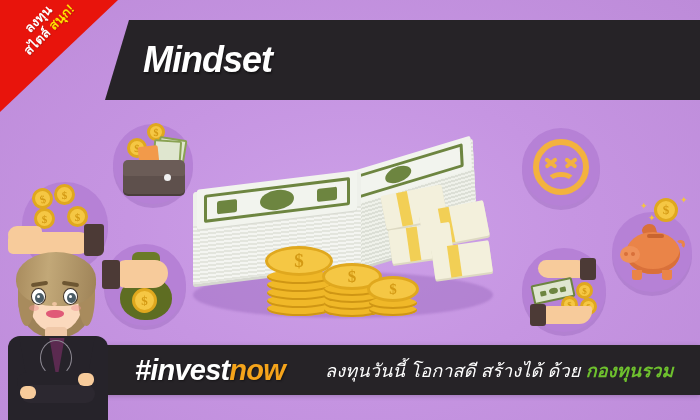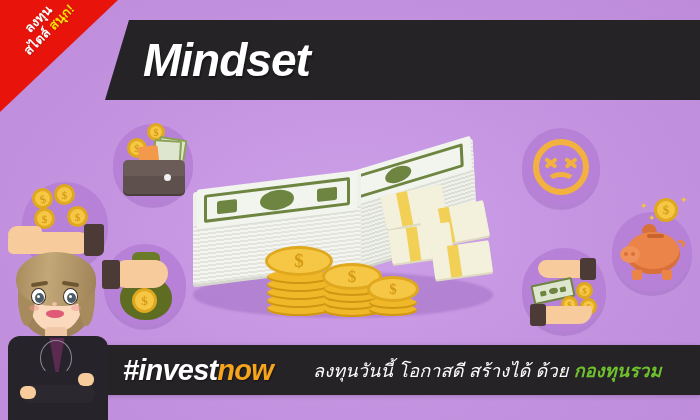--- a/index.html
+++ b/index.html
@@ -53,21 +53,21 @@
     background:#262327;
     clip-path:polygon(24px 0, 100% 0, 100% 100%, 0 100%);
     z-index:30;
     display:flex; align-items:center;
     padding-left:38px;
     box-shadow:0 2px 6px rgba(0,0,0,.18);
   }
   .title-row{ display:flex; align-items:baseline; gap:11px; white-space:nowrap; }
   .title-en{
     color:#ffffff; font-style:italic; font-weight:bold;
-    font-size:46px; letter-spacing:-1px;
+    font-size:36px; letter-spacing:-1px;
     text-shadow:1px 2px 2px rgba(0,0,0,.45);
   }
   .title-th{
     color:#ffffff; font-style:italic; font-weight:bold;
     font-size:30px; letter-spacing:.2px;
     text-shadow:1px 2px 2px rgba(0,0,0,.35);
   }
 
   
   .footer-bar{
@@ -76,20 +76,21 @@
     background:#262327;
     z-index:30;
     display:flex; align-items:center; gap:40px;
     padding-left:28px;
     box-shadow:0 1px 5px rgba(0,0,0,.2);
   }
   .hashtag{
     font-style:italic; font-weight:bold; font-size:29px; letter-spacing:-.8px;
     color:#ffffff; white-space:nowrap;
     text-shadow:1px 1px 2px rgba(0,0,0,.4);
+    margin-left:12px;
   }
   .hashtag .now{ color:#f5a41b; }
   .footer-th{
     font-style:italic; font-size:18px; color:#ffffff; white-space:nowrap;
     letter-spacing:.2px;
   }
   .footer-th .green{ color:#6ec02e; font-weight:bold; }
 
   
   .icon-badge{

